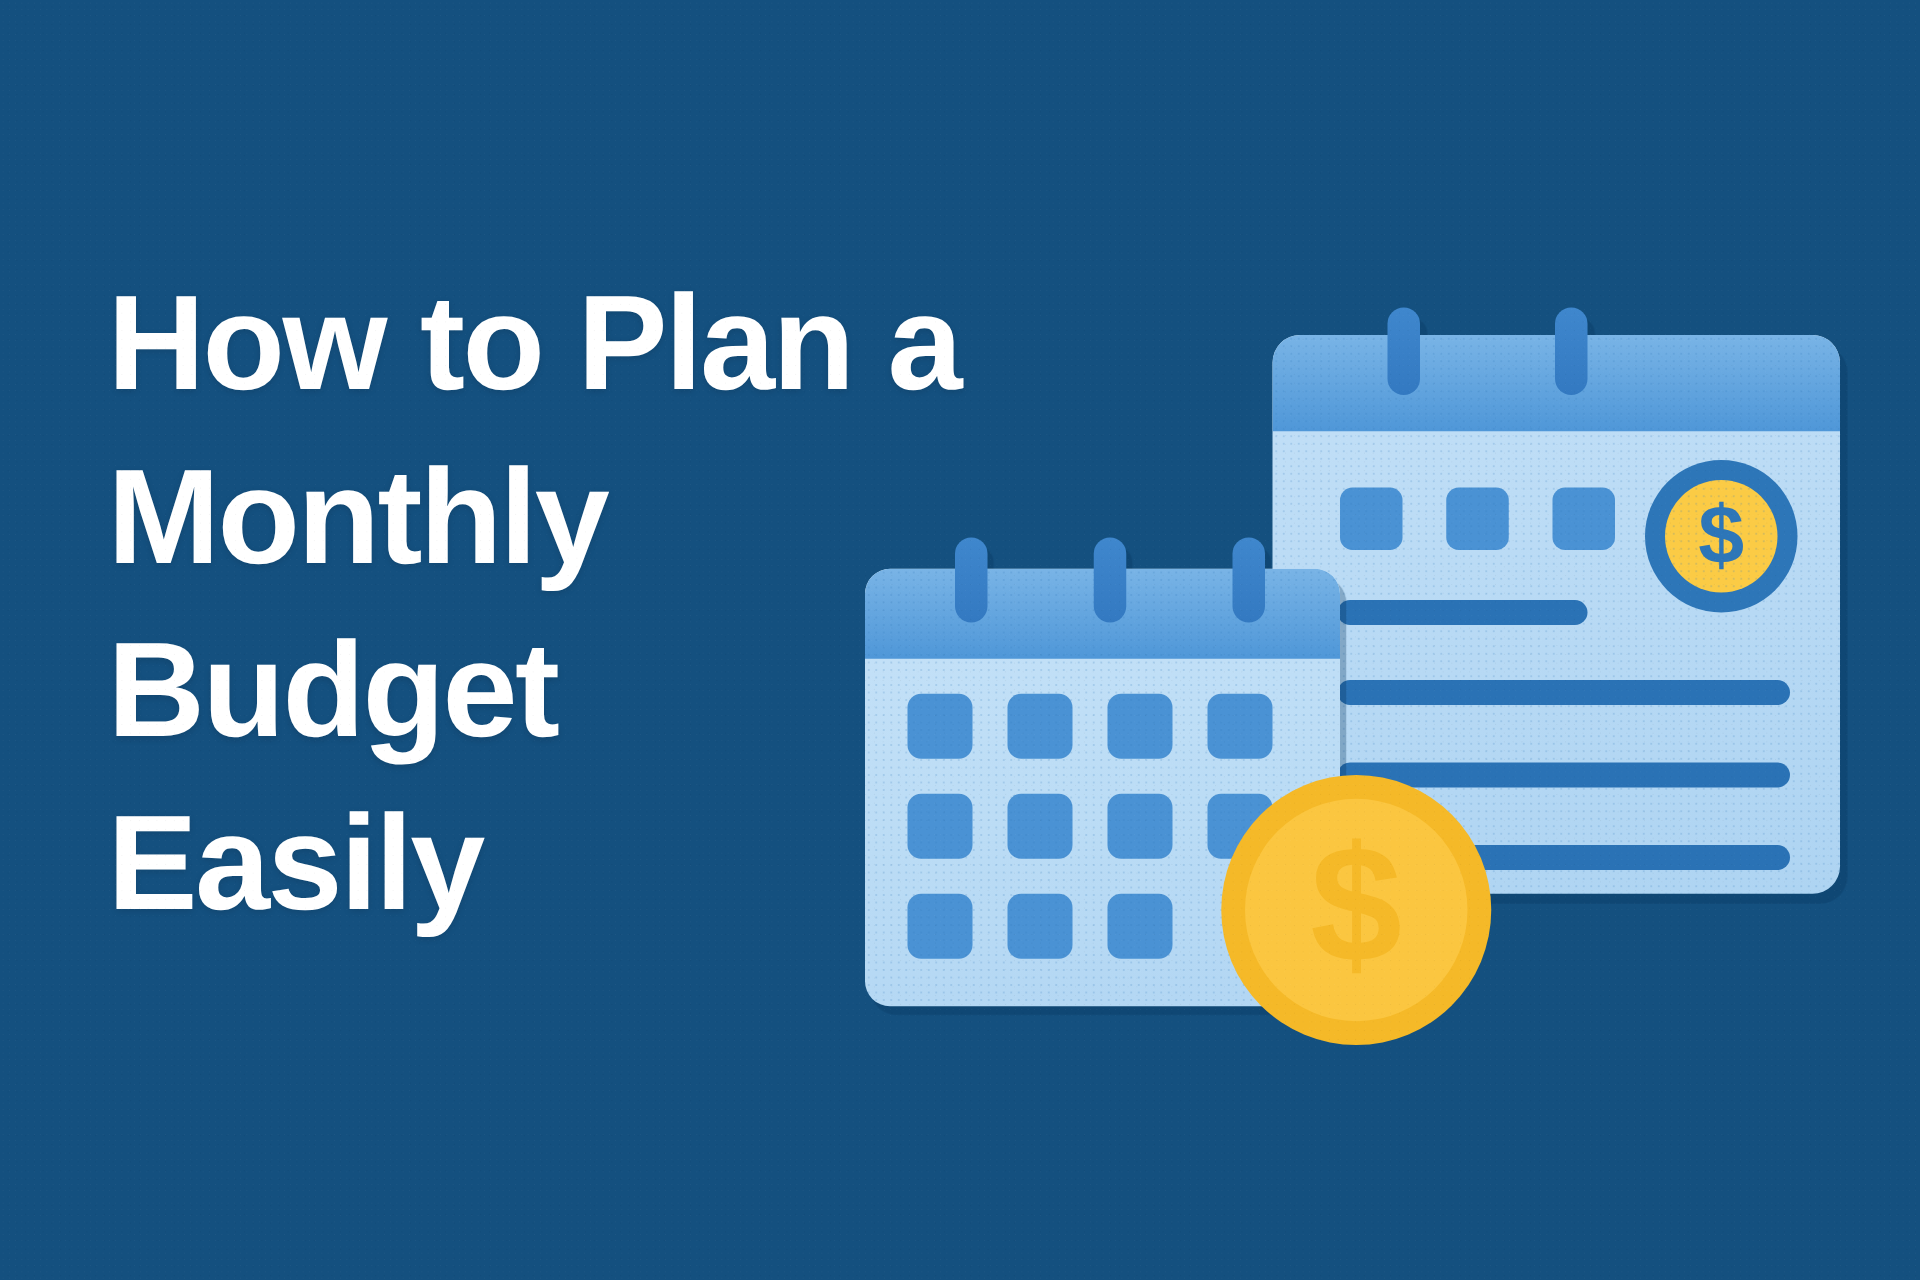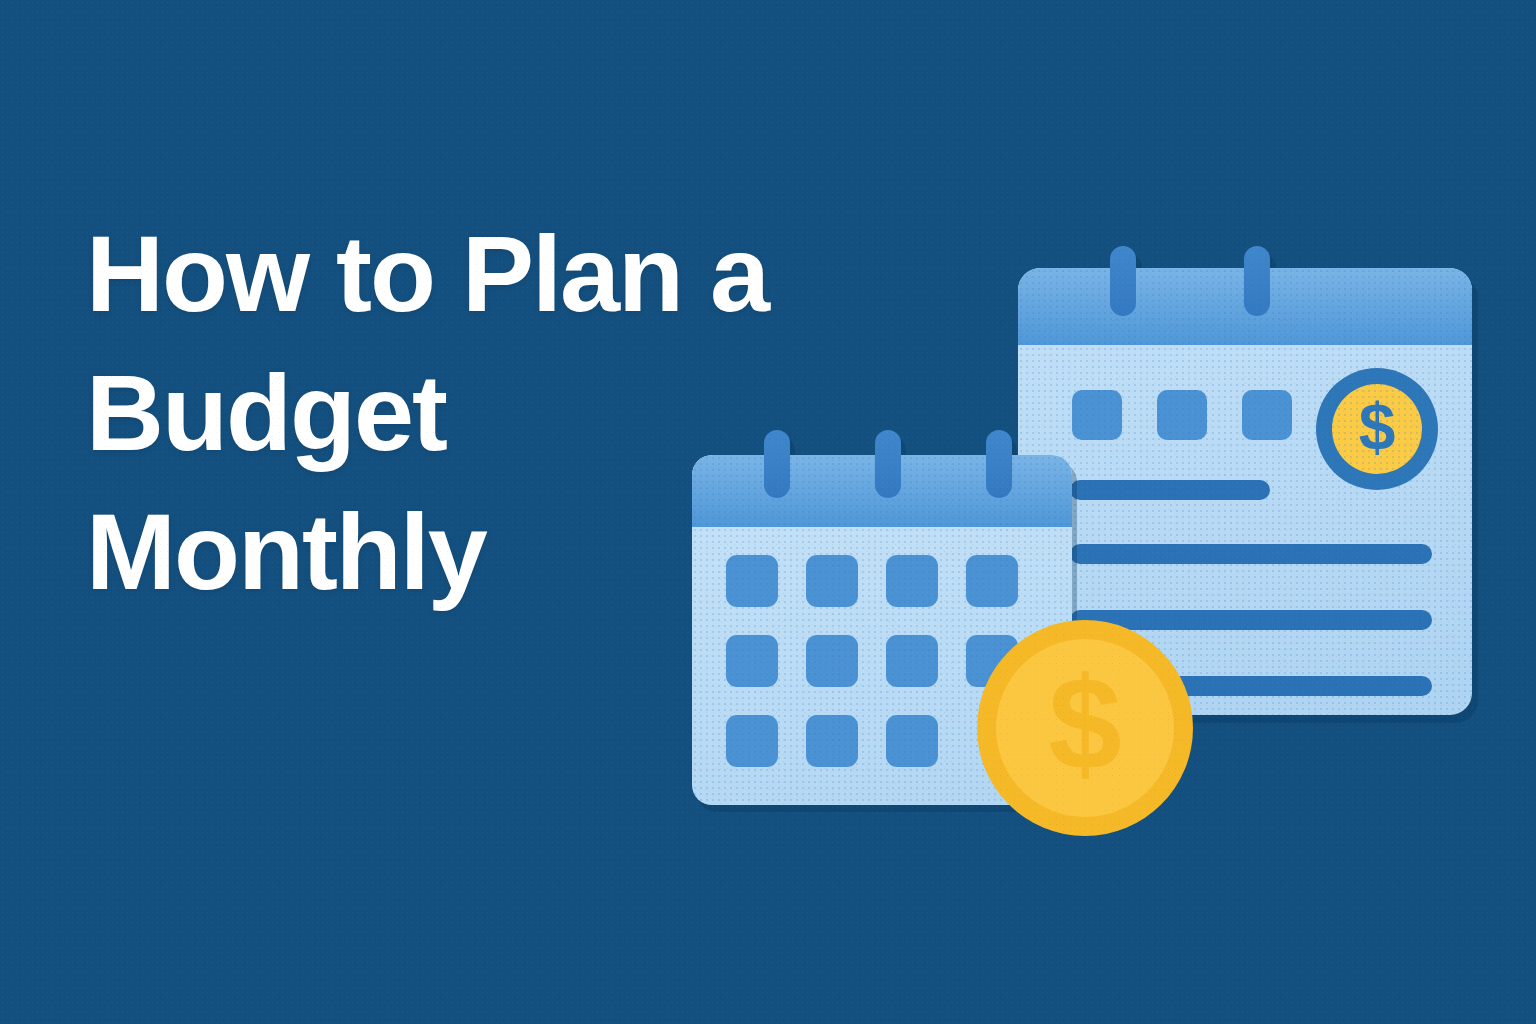--- a/index.html
+++ b/index.html
@@ -202,22 +202,23 @@
     background-size:6px 6px;
   }
 </style>
 </head>
 <body>
 
 <div id="stage">
 
   <div id="title-block">
     <span class="title-line">How to Plan a</span>
+    <span class="title-line">Monthly</span>
     <span class="title-line">Budget</span>
-    <span class="title-line">Monthly</span>
+    <span class="title-line">Easily</span>
   </div>
 
   <div id="cal-back" class="cal">
     <div class="ring r1"></div>
     <div class="ring r2"></div>
     <div class="body">
       <div class="header"></div>
 
       <div class="sq-row">
         <div class="sq"></div>

